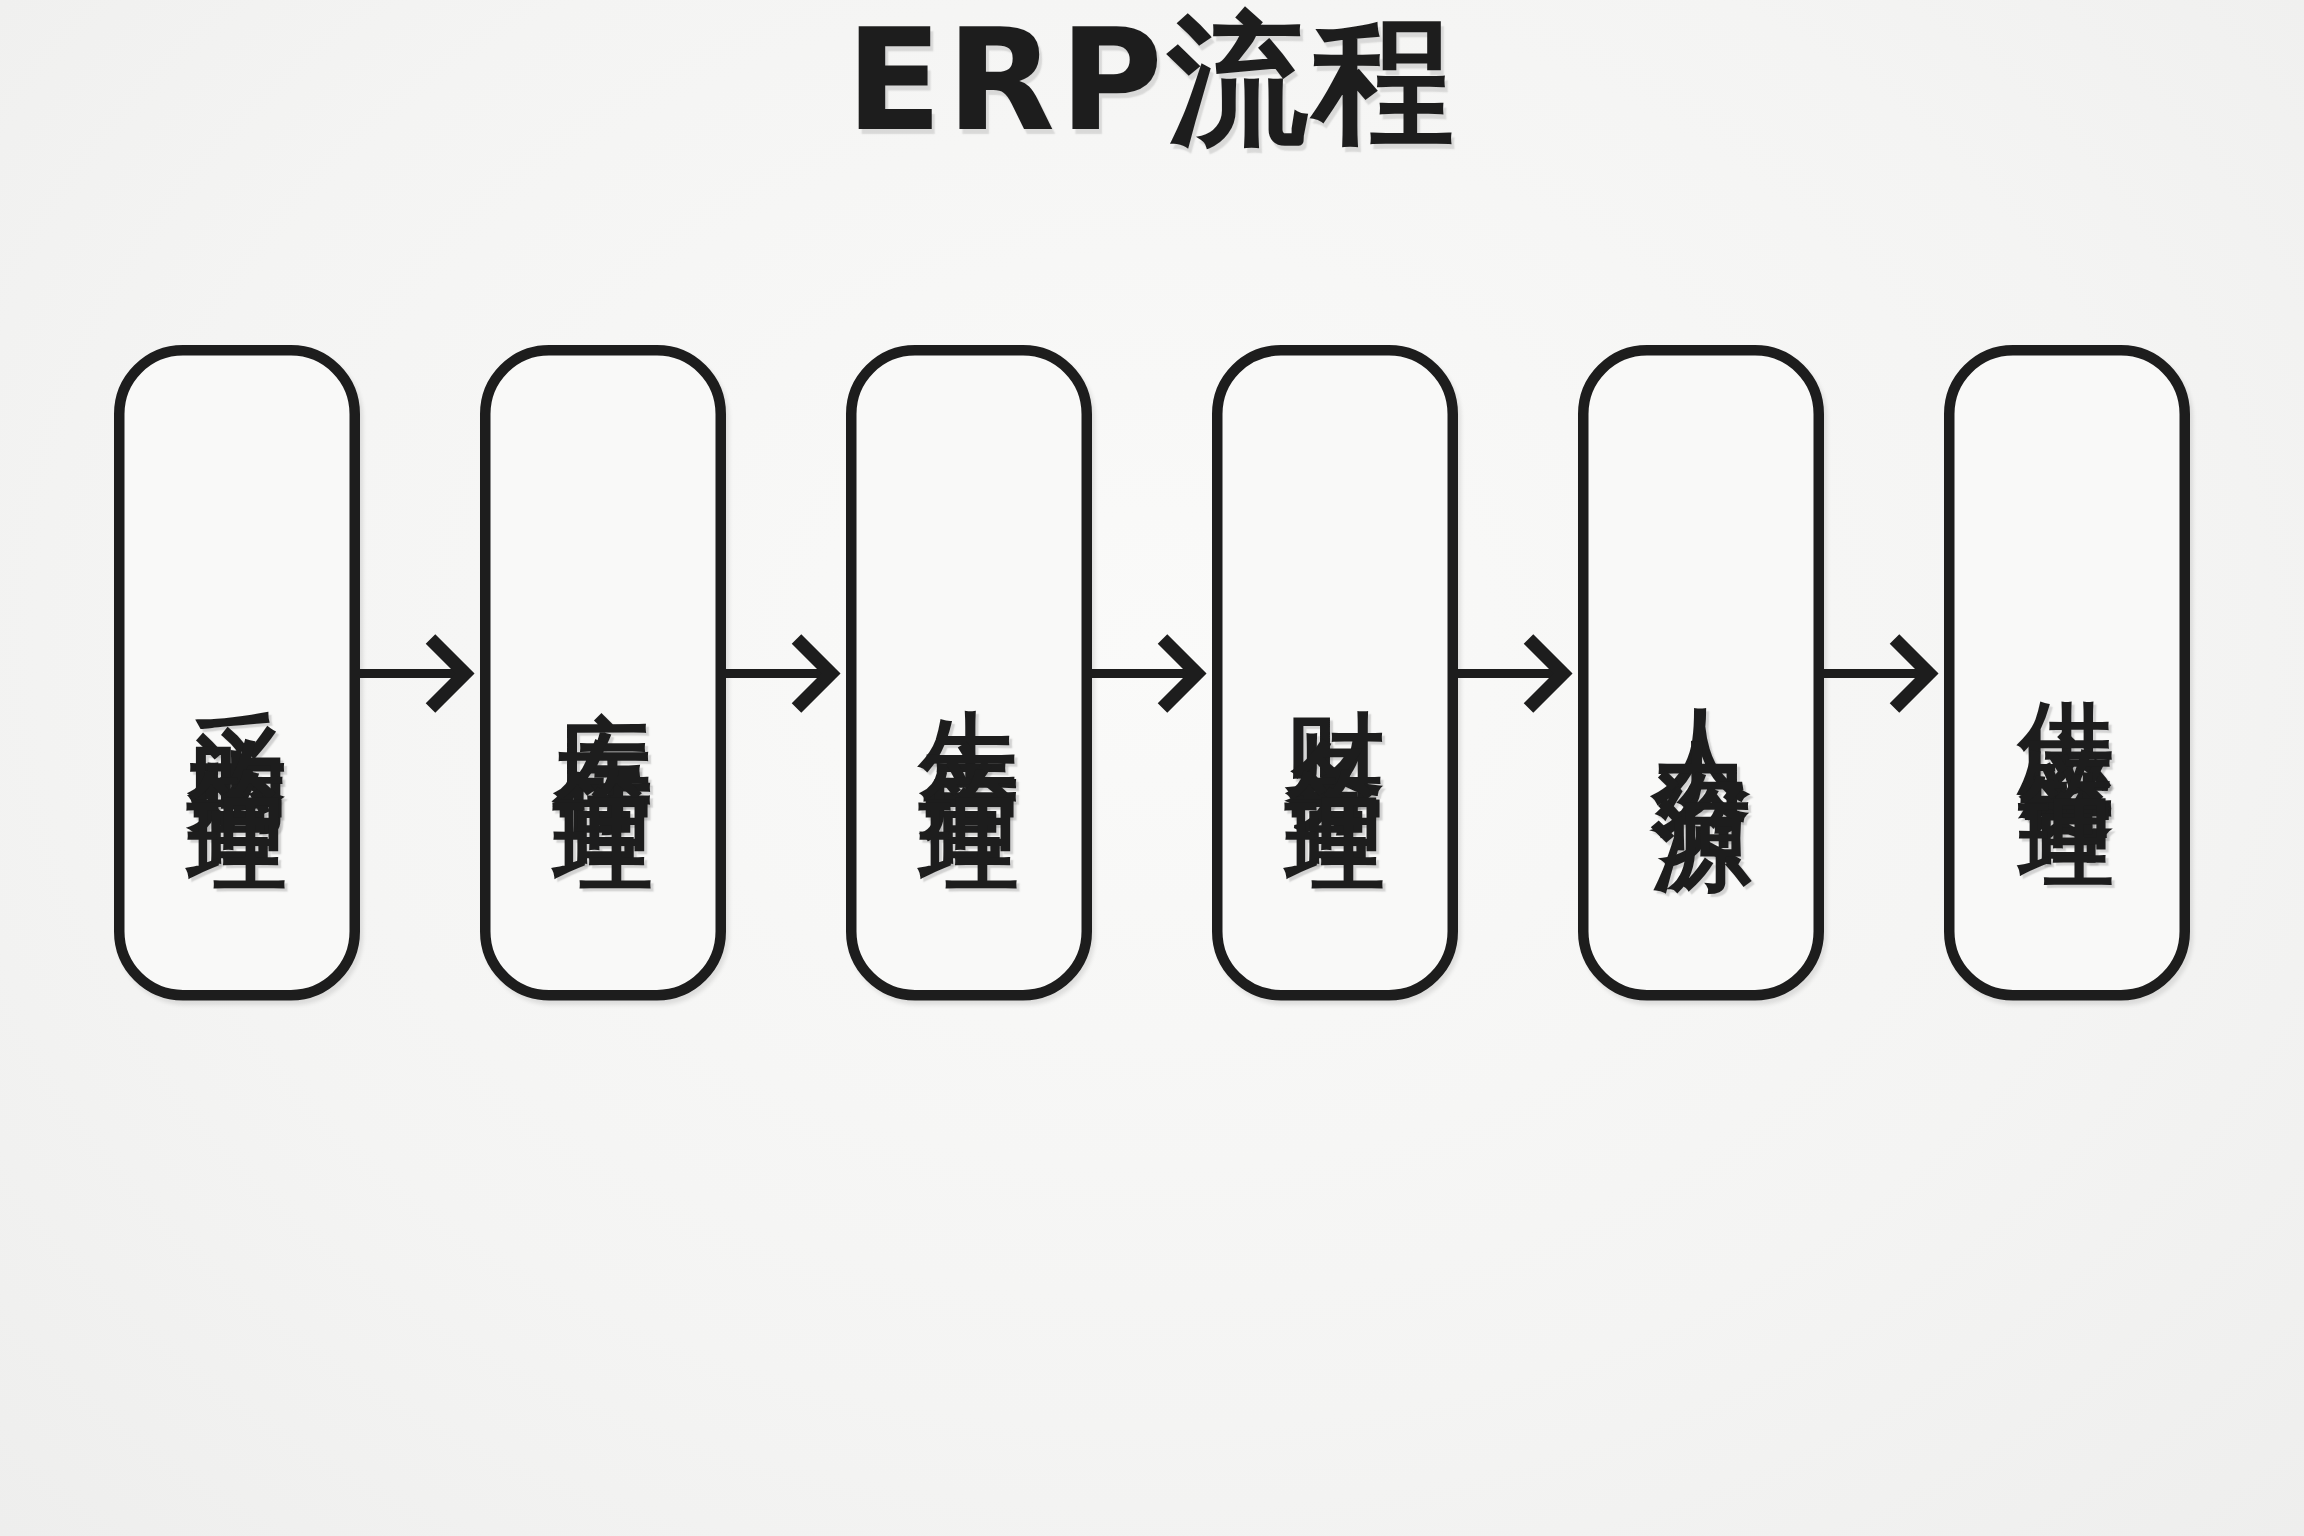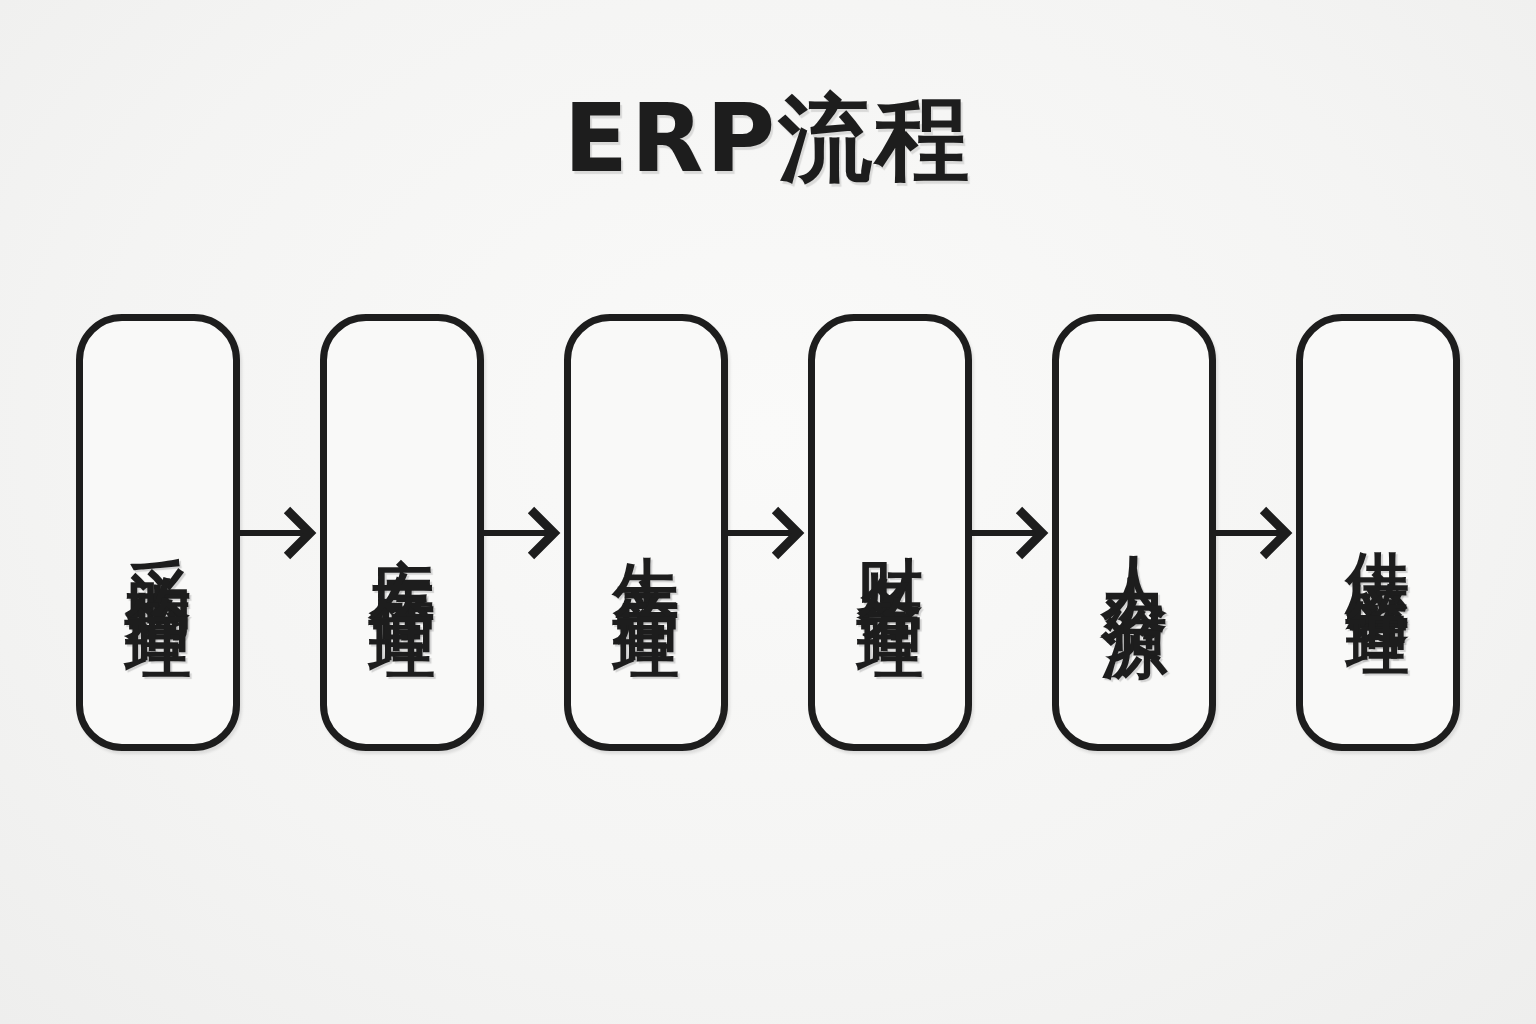--- a/index.html
+++ b/index.html
@@ -17,21 +17,20 @@
     background: radial-gradient(ellipse at 50% 42%, #fafaf9 0%, var(--bg) 62%, #eeeeed 100%);
   }
   .canvas {
     width: 1536px;
     height: 1024px;
     display: flex;
     flex-direction: column;
     align-items: center;
   }
   .title {
-    margin-top: 84px;
     height: 110px;
     line-height: 110px;
     font-size: 94px;
     font-weight: bold;
     letter-spacing: 3px;
     color: var(--ink);
     text-shadow: 2px 3px 1px rgba(90,90,90,0.18);
     white-space: nowrap;
   }
   .flow-row {

